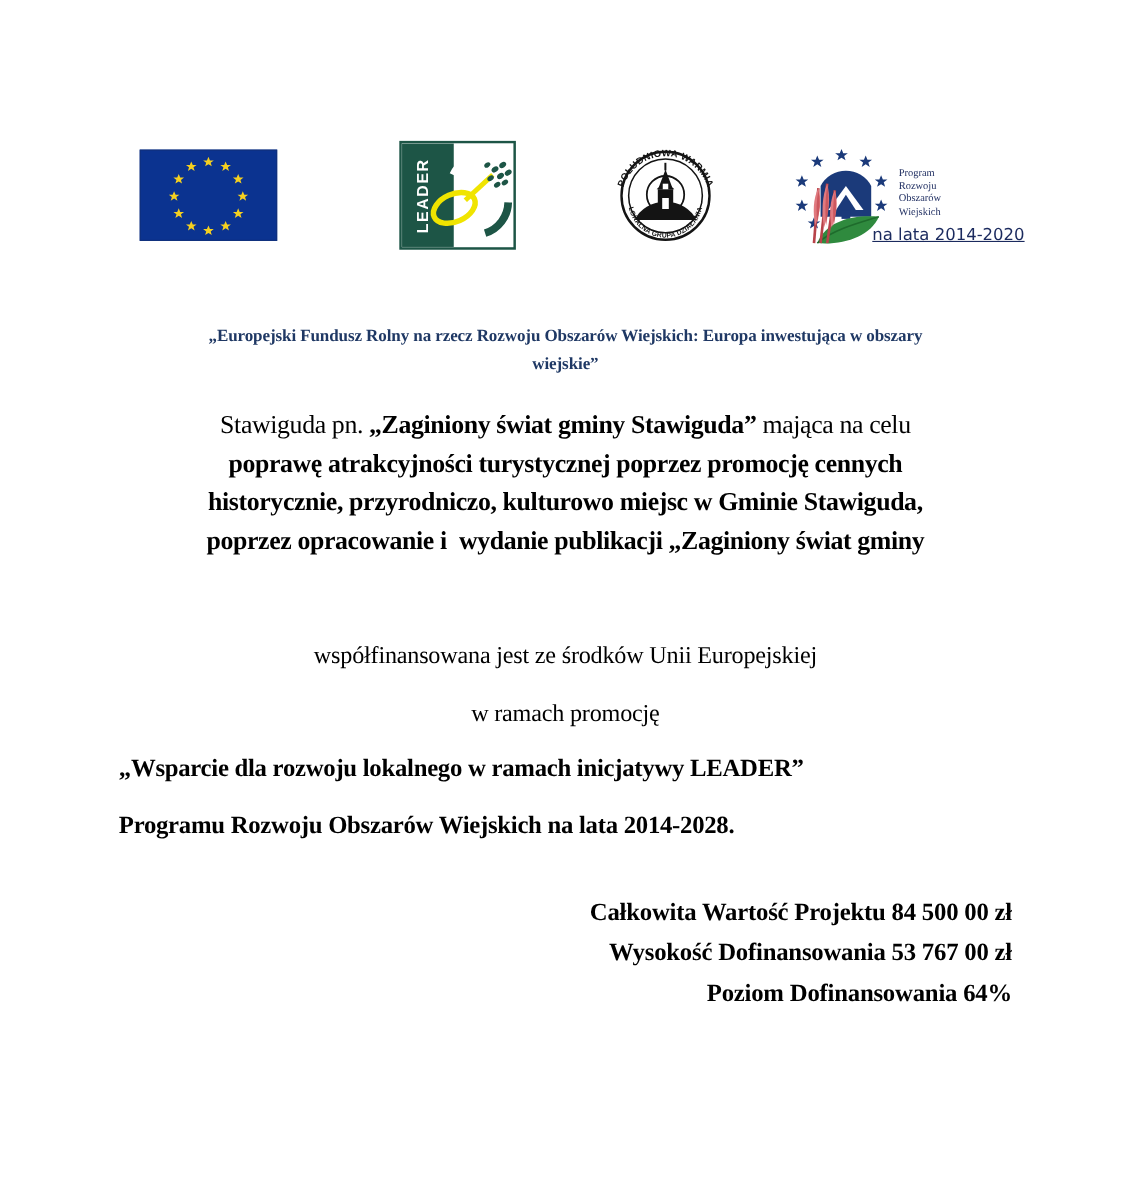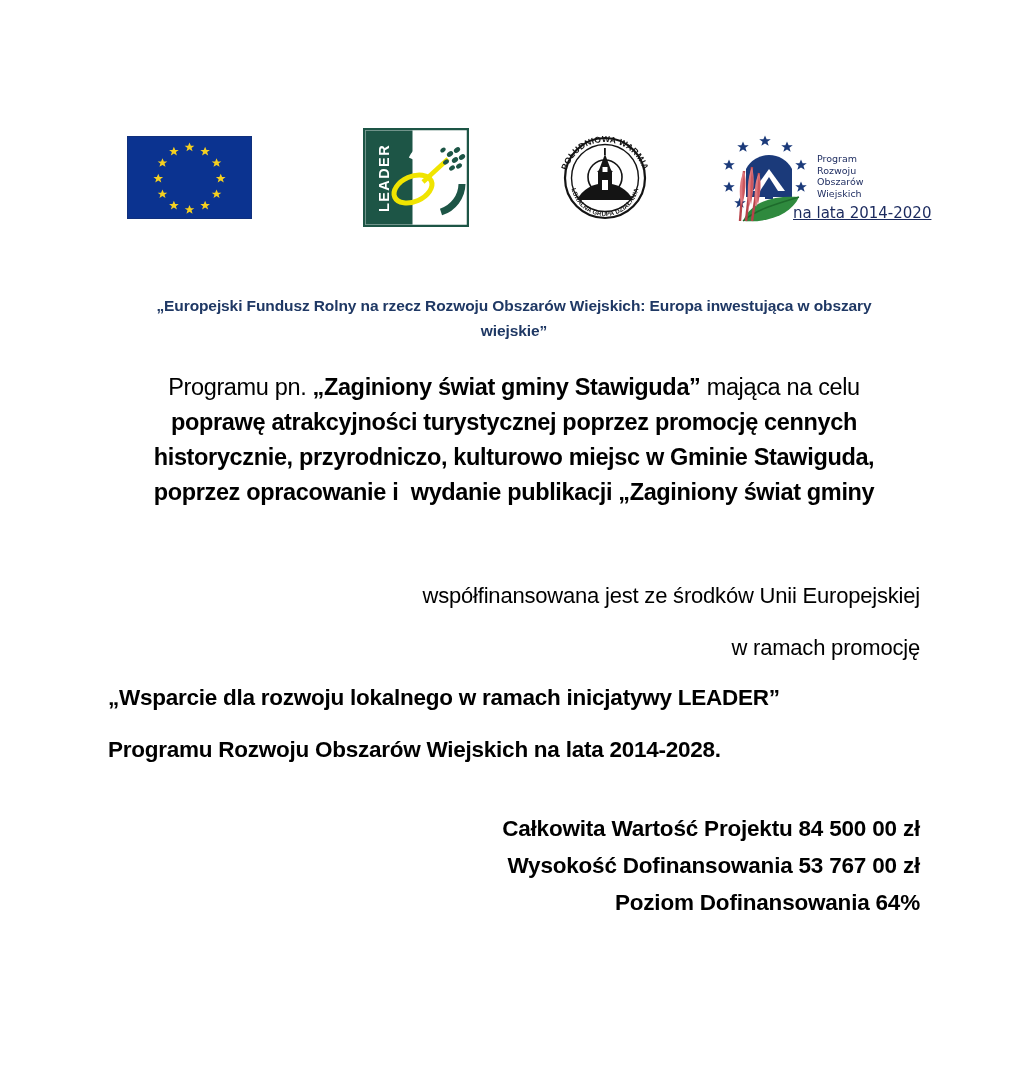--- a/index.html
+++ b/index.html
@@ -128,21 +128,21 @@
     letter-spacing: -0.35px;
     font-weight: 700;
   }
   .body-block .reg { font-weight: 400; }
 
   .mid-block {
     position: absolute;
     left: 108px;
     top: 570px;
     width: 812px;
-    text-align: right;
+    text-align: center;
     font-size: 22px;
     line-height: 52px;
     font-weight: 400;
     letter-spacing: -0.2px;
   }
 
   .leader-block {
     position: absolute;
     left: 108px;
     top: 672px;
@@ -159,21 +159,21 @@
     left: 108px;
     top: 810px;
     width: 812px;
     text-align: right;
     font-size: 22.5px;
     line-height: 37px;
     font-weight: 700;
     letter-spacing: -0.2px;
   }
 
-  .line { display: block; white-space: pre; }
+  .line { display: block; white-space: pre; font-family: Liberation Serif, serif; }
 </style>
 </head>
 <body>
 
 <div class="page">
 
   <div class="logo-strip">
 
     <div class="eu-flag">
       <svg class="eu-stars" viewBox="0 0 125 83">
@@ -329,21 +329,21 @@
     </div>
 
   </div>
 
   <div class="slogan">
     <span class="line">„Europejski Fundusz Rolny na rzecz Rozwoju Obszarów Wiejskich: Europa inwestująca w obszary</span>
     <span class="line">wiejskie”</span>
   </div>
 
   <div class="body-block">
-    <span class="line"><span class="reg">Programu pn. </span><span>„Zaginiony świat gminy Stawiguda”</span><span class="reg"> mająca na celu</span></span>
+    <span class="line"><span class="reg">Stawiguda pn. </span><span>„Zaginiony świat gminy Stawiguda”</span><span class="reg"> mająca na celu</span></span>
     <span class="line">poprawę atrakcyjności turystycznej poprzez promocję cennych</span>
     <span class="line">historycznie, przyrodniczo, kulturowo miejsc w Gminie Stawiguda,</span>
     <span class="line">poprzez opracowanie i  wydanie publikacji „Zaginiony świat gminy</span>
   </div>
 
   <div class="mid-block">
     <span class="line">współfinansowana jest ze środków Unii Europejskiej</span>
     <span class="line">w ramach promocję</span>
   </div>
 

